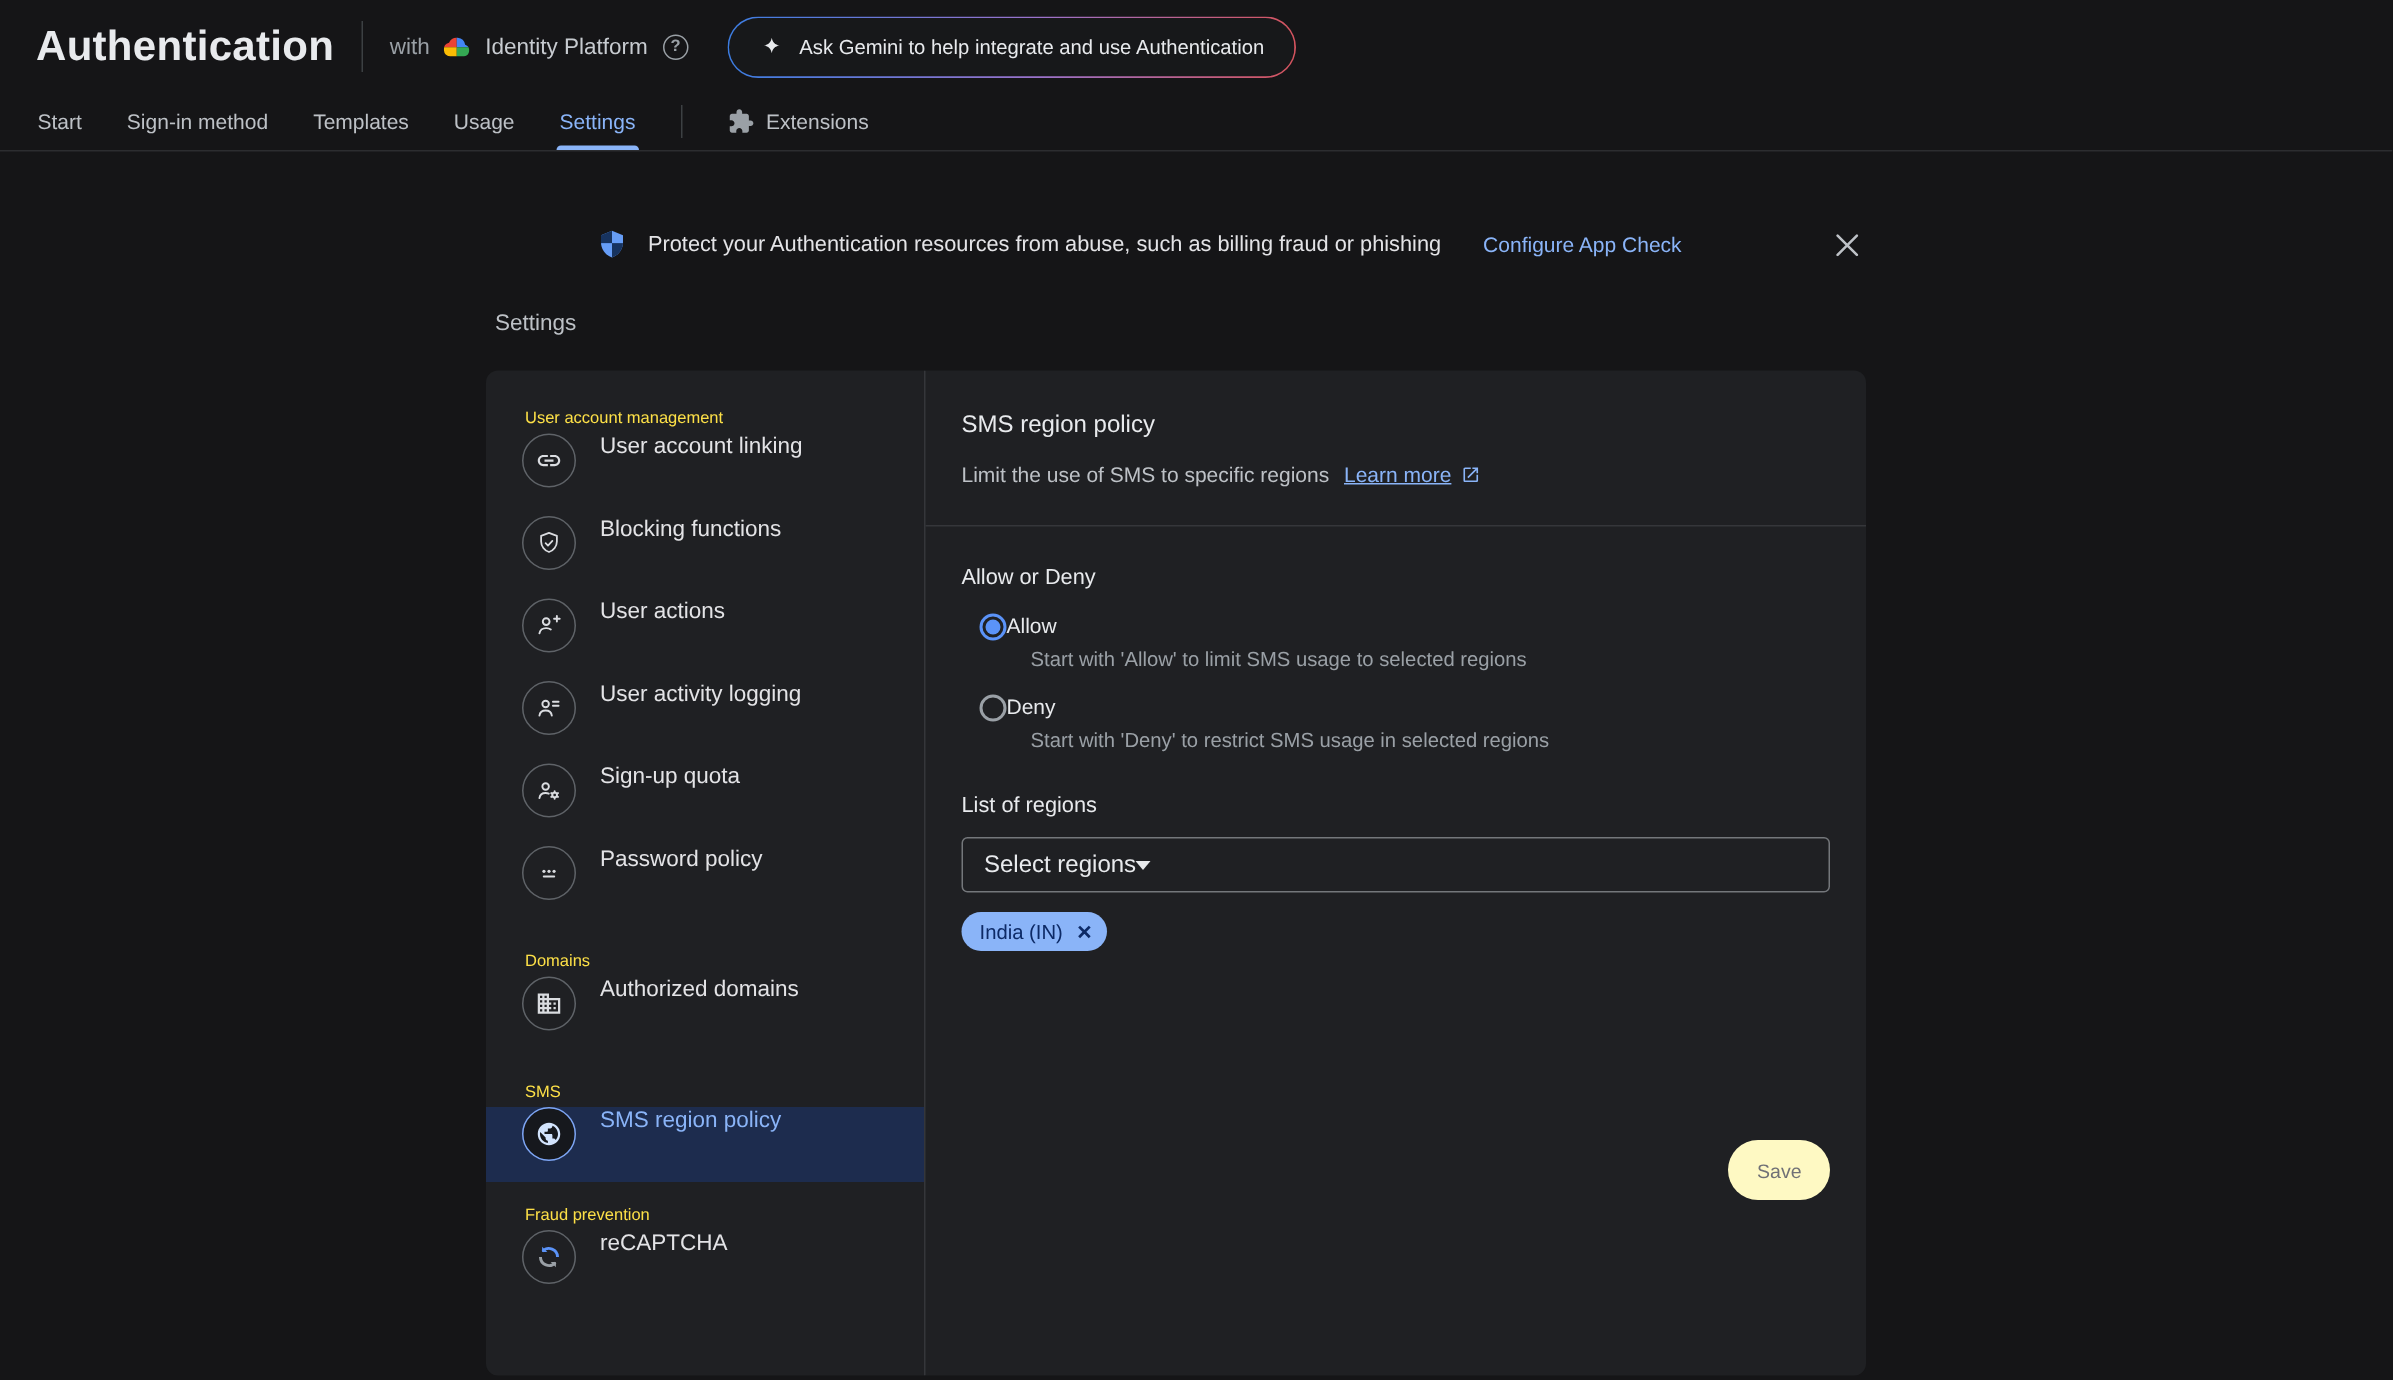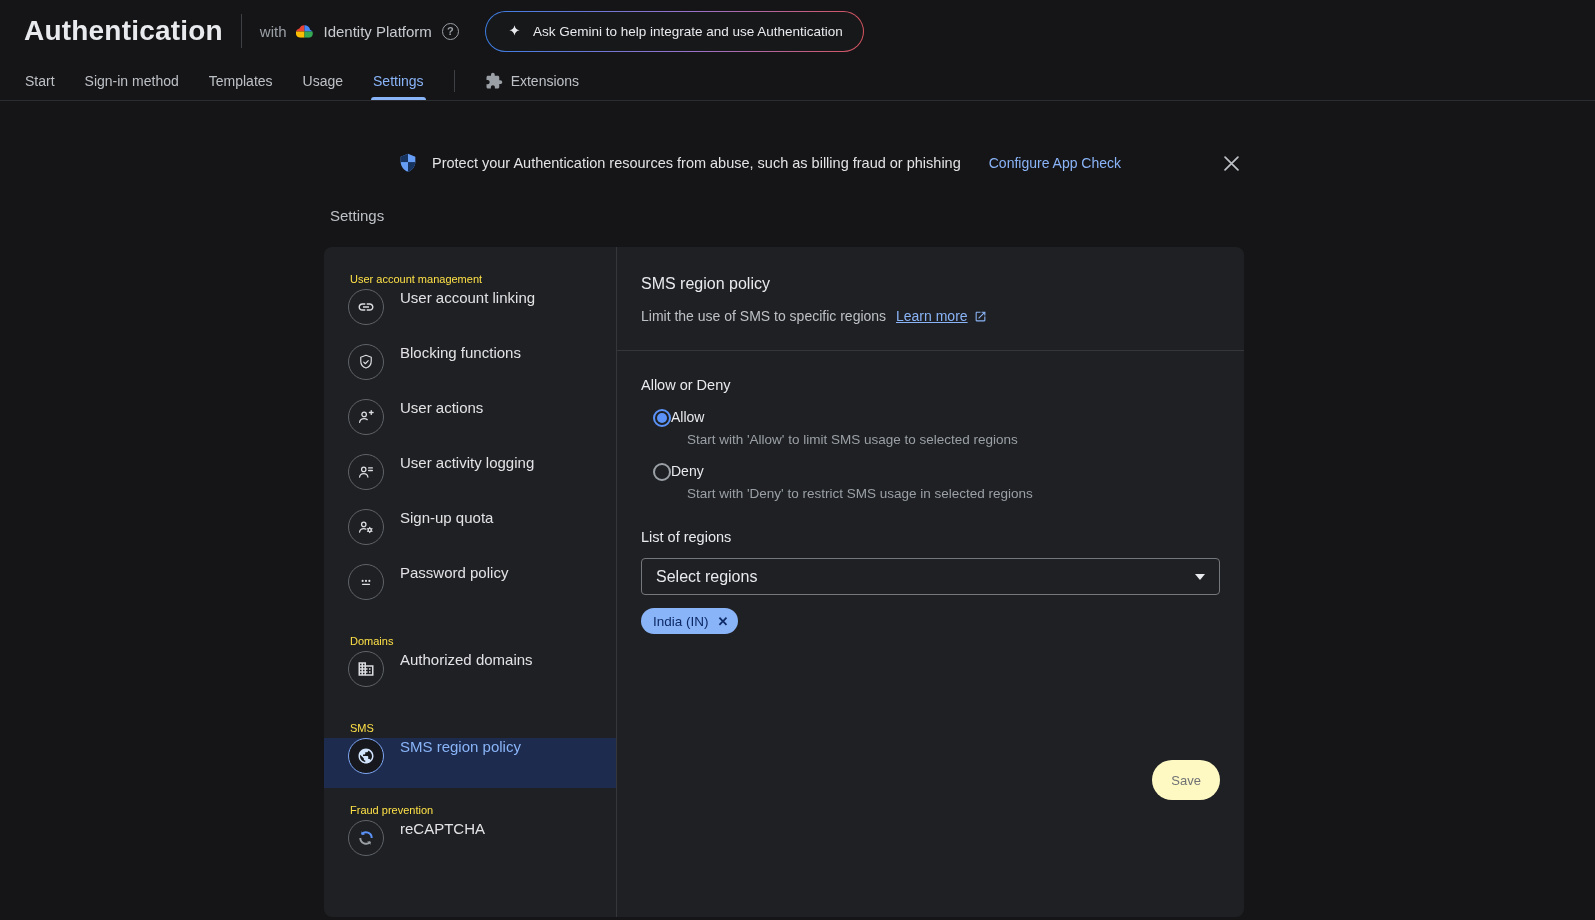--- a/index.html
+++ b/index.html
@@ -82,21 +82,21 @@
   .option-row { display:flex; align-items:flex-start; gap:0; margin:16px 0 0 12px; cursor:pointer; }
   .radio { width:18px; height:18px; border-radius:50%; border:2px solid #9aa0a6; flex:none;
            display:flex; align-items:center; justify-content:center; background:transparent; }
   .radio.checked { border-color:#5b93f8; }
   .radio.checked .dot { width:10px; height:10px; border-radius:50%; background:#5b93f8; }
   .option-label { font-size:14px; color:#e8eaed; }
   .option-desc { margin:5px 0 0 46px; font-size:13.5px; color:#9aa0a6; }
 
   .regions-label { margin-top:28px; }
   .select-box { margin-top:13px; height:37px; border:1px solid #74777b; border-radius:4px;
-                display:flex; align-items:center; justify-content:space-between;
+                display:flex; align-items:center; 
                 padding:0 14px; cursor:pointer; }
   .select-value { font-size:16px; color:#e8eaed; }
   .caret-down { width:0; height:0; border-left:5px solid transparent;
                 border-right:5px solid transparent; border-top:6px solid #e8eaed; }
 
   .chip-row { margin-top:13px; display:flex; }
   .chip { display:inline-flex; align-items:center; gap:9px; height:26px; padding:0 10px 0 12px;
           background:#8ab4f8; border-radius:13px; color:#0d2a66; font-size:13.5px;
           font-weight:500; cursor:default; }
   .chip-x { cursor:pointer; font-size:13px; font-weight:700; line-height:1; }

